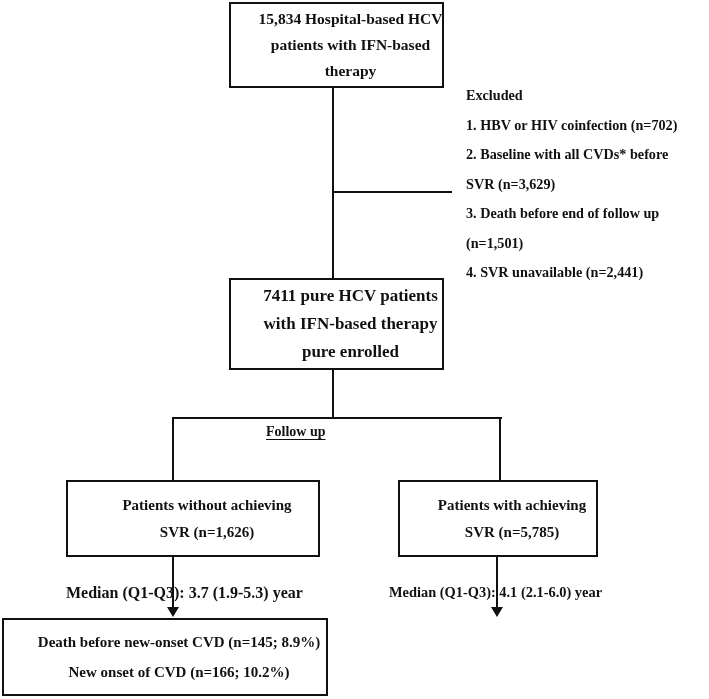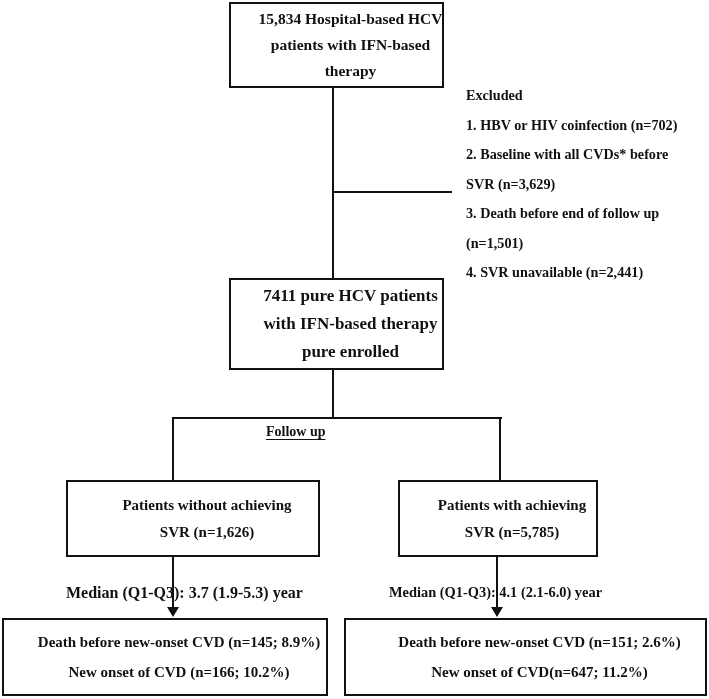--- a/index.html
+++ b/index.html
@@ -140,18 +140,14 @@
   </div>
 
   <div class="ftext" id="median-left">Median (Q1-Q3): 3.7 (1.9-5.3) year</div>
   <div class="ftext" id="median-right">Median (Q1-Q3): 4.1 (2.1-6.0) year</div>
 
   <div class="box" id="box-out-left">
     <span class="ln">Death before new-onset CVD (n=145; 8.9%)</span>
     <span class="ln">New onset of CVD (n=166; 10.2%)</span>
   </div>
 
-  <div class="box" id="box-out-right">
-    <span class="ln">Death before new-onset CVD (n=151; 2.6%)</span>
-    <span class="ln">New onset of CVD(n=647; 11.2%)</span>
-  </div>
 
 </div>
 
 </body></html>

